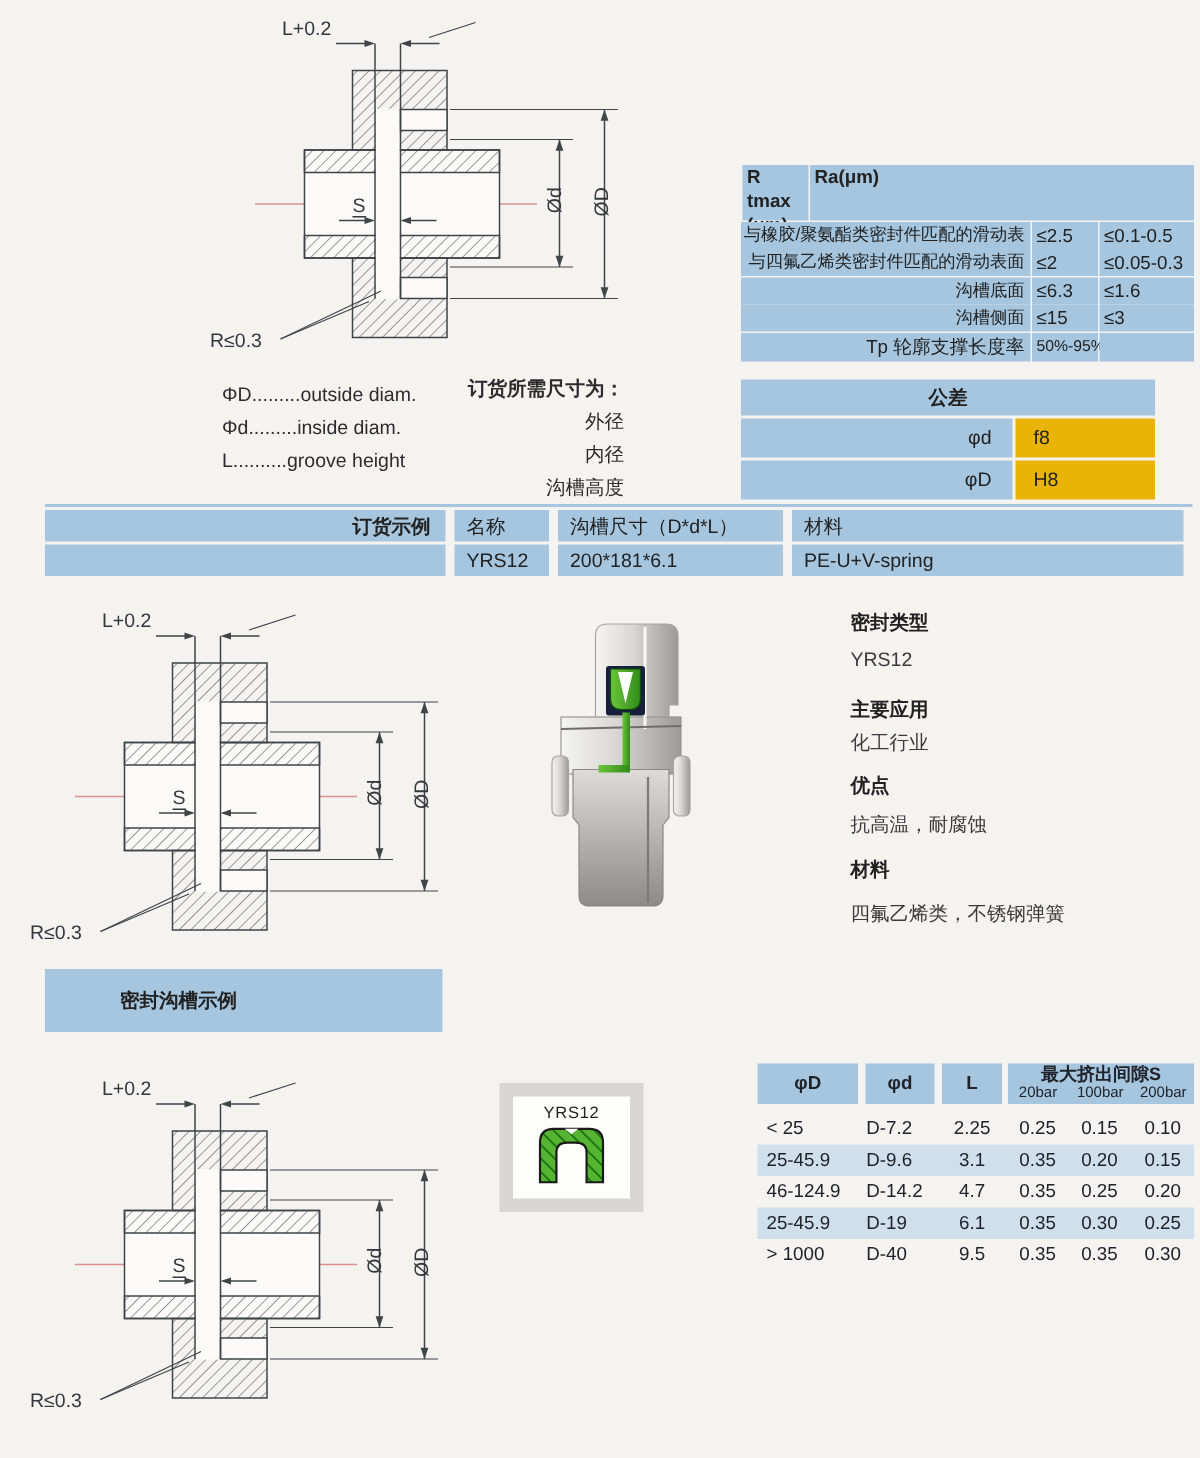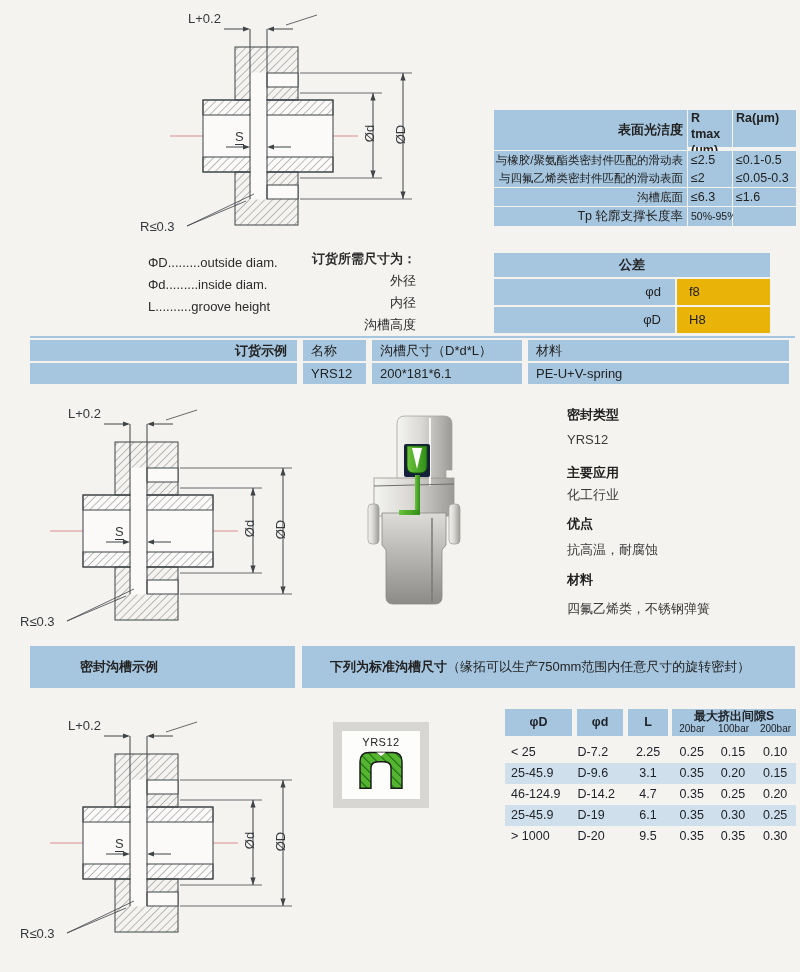--- a/index.html
+++ b/index.html
@@ -155,21 +155,20 @@
   </div>
   <div class="abs leg" style="left:280px;top:248px;width:136px;text-align:right;">
     <div class="b" style="margin-bottom:-4px;">订货所需尺寸为：</div>
     <div style="margin-top:4px;">外径</div>
     <div>内径</div>
     <div>沟槽高度</div>
   </div>
 
   <div class="abs sf" style="left:494px;top:110px;">
     <div class="sf-row sf-head">
-      <div class="sf-c1 b">表面光洁度</div>
       <div class="sf-c2 b">
         <div>R tmax</div>
         <div>(μm)</div>
       </div>
       <div class="sf-c3 b">Ra(μm)</div>
     </div>
     <div class="gap1"></div>
     <div class="sf-row sf-r">
       <div class="sf-c1">与橡胶/聚氨酯类密封件匹配的滑动表面</div>
       <div class="sf-c2">≤2.5</div>
@@ -178,20 +177,25 @@
     <div class="sf-row sf-r">
       <div class="sf-c1">与四氟乙烯类密封件匹配的滑动表面</div>
       <div class="sf-c2">≤2</div>
       <div class="sf-c3">≤0.05-0.3</div>
     </div>
     <div class="gap1"></div>
     <div class="sf-row sf-r">
       <div class="sf-c1">沟槽底面</div>
       <div class="sf-c2">≤6.3</div>
       <div class="sf-c3">≤1.6</div>
+    </div>
+    <div class="sf-row sf-r">
+      <div class="sf-c1">沟槽侧面</div>
+      <div class="sf-c2">≤15</div>
+      <div class="sf-c3">≤3</div>
     </div>
     <div class="gap1"></div>
     <div class="sf-row sf-r" style="height:19px;line-height:19px;">
       <div class="sf-c1" style="font-size:12.5px;">Tp 轮廓支撑长度率</div>
       <div class="sf-c2 sf-small">50%-95%</div>
       <div class="sf-c3"></div>
     </div>
   </div>
 
   <div class="abs tol" style="left:494px;top:253px;">
@@ -254,23 +258,20 @@
     <div class="spec" style="left:567px;top:432px;">YRS12</div>
     <div class="spec b" style="left:567px;top:464px;">主要应用</div>
     <div class="spec" style="left:567px;top:486px;">化工行业</div>
     <div class="spec b" style="left:567px;top:515px;">优点</div>
     <div class="spec" style="left:567px;top:541px;">抗高温，耐腐蚀</div>
     <div class="spec b" style="left:567px;top:571px;">材料</div>
     <div class="spec" style="left:567px;top:600px;">四氟乙烯类，不锈钢弹簧</div>
   </div>
 
   <div class="abs ban b" style="left:30px;top:646px;width:265px;padding-left:50px;">密封沟槽示例</div>
-  <div class="abs ban" style="left:302px;top:646px;width:493px;padding-left:28px;">
-    <span class="b">下列为标准沟槽尺寸</span><span>（缘拓可以生产750mm范围内任意尺寸的旋转密封）</span>
-  </div>
 
   <div class="draw" style="left:20px;top:712px;">
     <svg width="300" height="235" viewBox="0 0 300 235">
         <use href="#sym-drawing"></use>
       </svg>
     <span class="dlab" style="left:48px;top:6px;">L+0.2</span>
     <span class="dlab s-underline" style="left:95px;top:124px;">S</span>
     <span class="dlab rot" style="left:221px;top:121px;">Ød</span>
     <span class="dlab rot" style="left:251px;top:122px;">ØD</span>
     <span class="dlab" style="left:0px;top:214px;">R≤0.3</span>
@@ -328,21 +329,21 @@
       <div class="sz-row alt">
         <div class="rc1">25-45.9</div>
         <div class="rc2">D-19</div>
         <div class="rc3">6.1</div>
         <div class="rc4">0.35</div>
         <div class="rc5">0.30</div>
         <div class="rc6">0.25</div>
       </div>
       <div class="sz-row">
         <div class="rc1">&gt; 1000</div>
-        <div class="rc2">D-20</div>
+        <div class="rc2">D-40</div>
         <div class="rc3">9.5</div>
         <div class="rc4">0.35</div>
         <div class="rc5">0.35</div>
         <div class="rc6">0.30</div>
       </div>
     </div>
   </div>
 
 </div>
 

